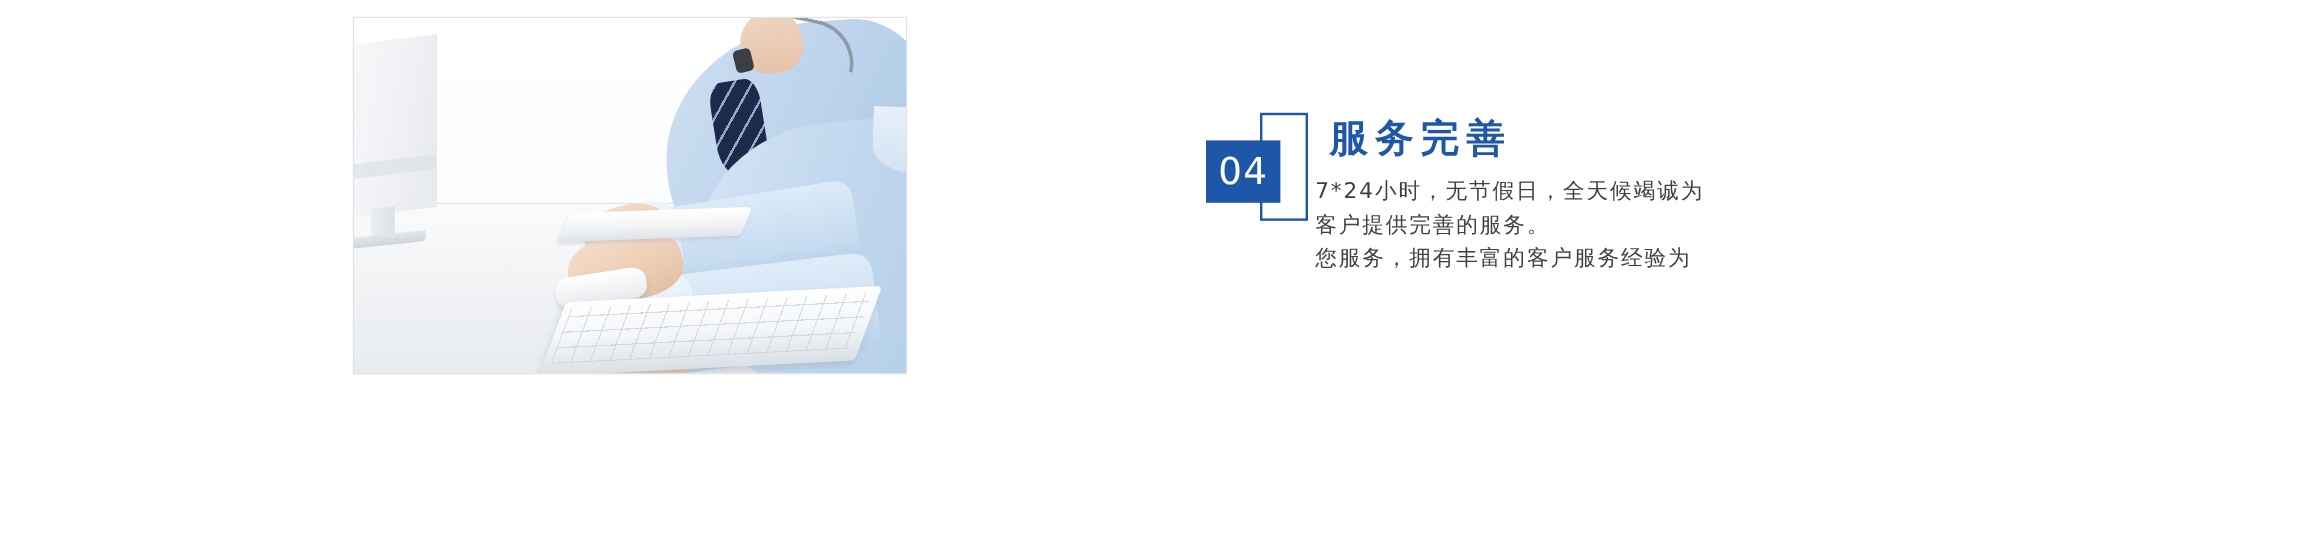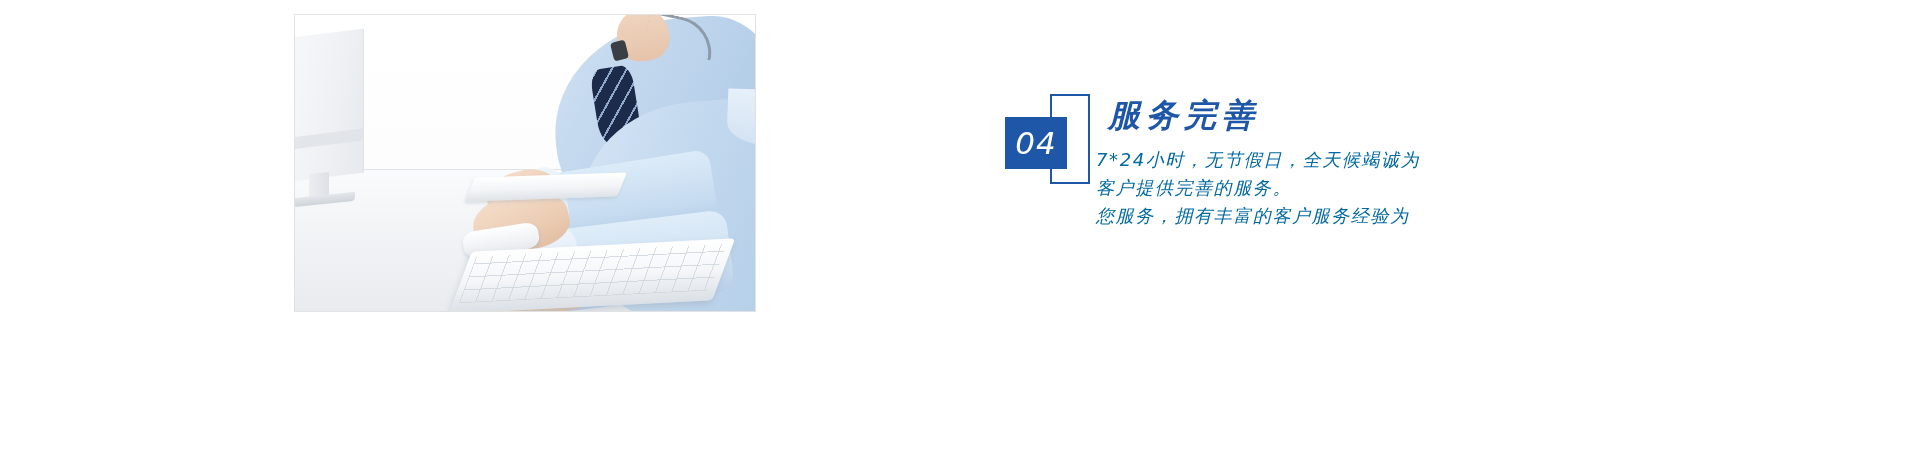--- a/index.html
+++ b/index.html
@@ -255,21 +255,20 @@
     opacity: .95;
   }
 
   
   .content {
     position: absolute;
     left: 1005px;
     top: 90px;
     width: 560px;
     height: 180px;
-    font-style: italic;
   }
   .badge-wrap {
     position: absolute;
     left: 0;
     top: 0;
     width: 90px;
     height: 96px;
   }
   .badge-outline {
     position: absolute;
@@ -312,21 +311,21 @@
     font-size: 32px;
     font-weight: bold;
     letter-spacing: 6px;
     line-height: 1.2;
     margin: 6px 0 0 12px;
     white-space: nowrap;
     font-family: "DejaVu Sans", "Liberation Sans", sans-serif;
   }
   .body-text {
     margin: 12px 0 0 0;
-    color: #0369a1;
+    color: #404040;
     font-size: 18px;
     letter-spacing: 1.6px;
     line-height: 28px;
     font-family: "DejaVu Sans", "Liberation Sans", sans-serif;
   }
   .body-line { white-space: nowrap; display: block; }
 </style>
 </head>
 <body>
 

